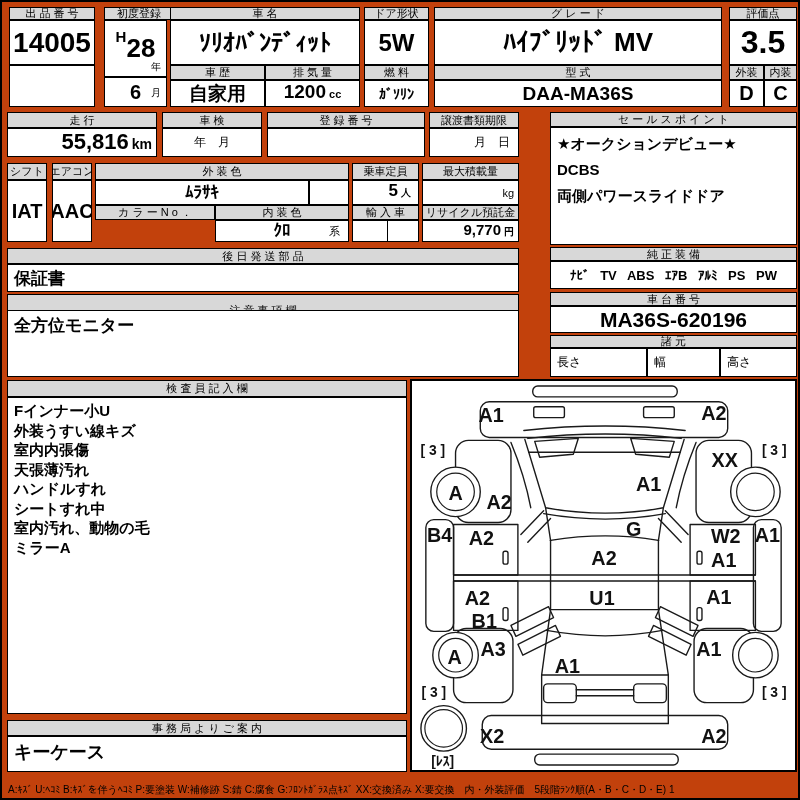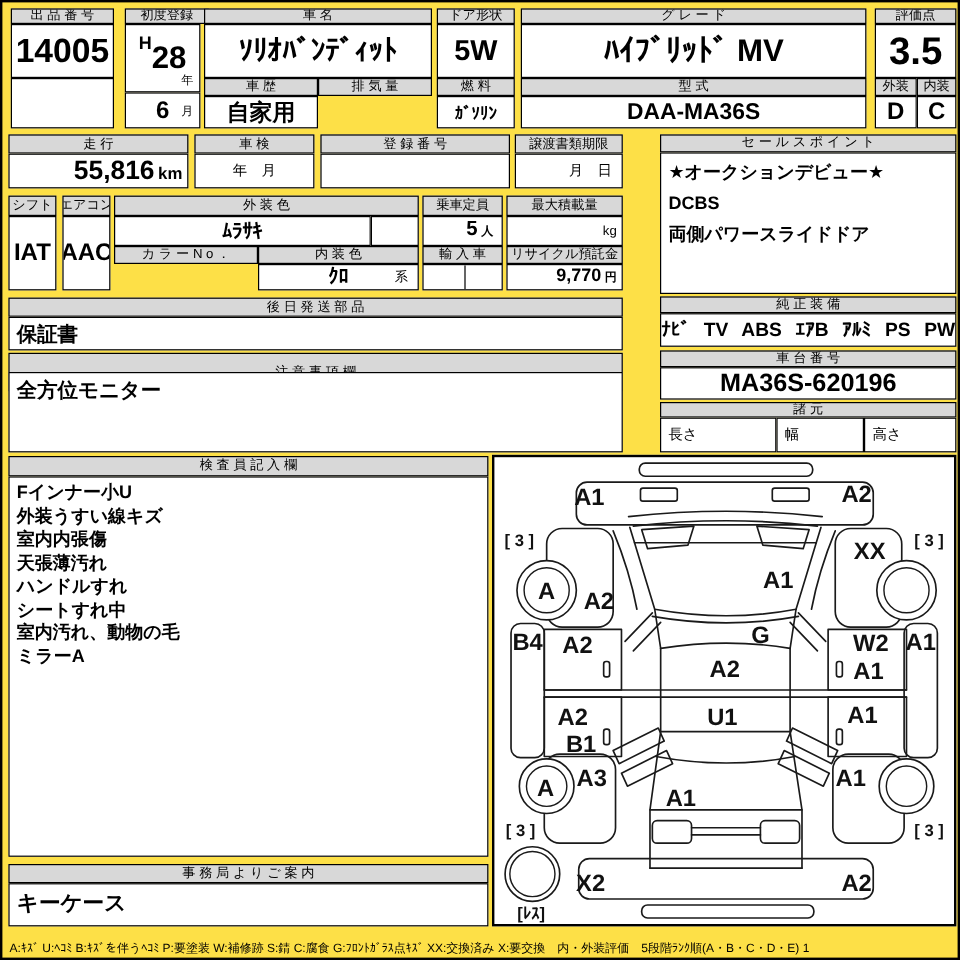--- a/index.html
+++ b/index.html
@@ -1,36 +1,36 @@
 <!DOCTYPE html>
 <html><head>
 <meta charset="utf-8">
 <style>
   html,body{margin:0;padding:0;background:#fff;}
   body{width:800px;height:800px;font-family:"Liberation Sans","DejaVu Sans",sans-serif;color:#000;}
-  .sheet{position:relative;width:800px;height:800px;background:#fde047;border:2px solid #000;box-sizing:border-box;overflow:hidden;}
+  .sheet{position:relative;width:800px;height:800px;background:#c2410c;border:2px solid #000;box-sizing:border-box;overflow:hidden;}
   .cell{position:absolute;box-sizing:border-box;border:1px solid #000;background:#fff;display:flex;align-items:center;justify-content:center;white-space:nowrap;overflow:hidden;}
   .hdr{background:#d8d8d8;font-size:11px;line-height:1;}
   .v{font-weight:bold;}
   .tl{flex-direction:column;align-items:flex-start;justify-content:flex-start;padding:3px 6px;}
   .left{justify-content:flex-start;padding-left:6px;}
   .right{justify-content:flex-end;padding-right:4px;}
   .base{align-items:baseline;}
   .fs30{font-size:32px;} .fs28{font-size:28px;} .fs26{font-size:26px;} .fs24{font-size:24px;}
   .fs22{font-size:22px;} .fs20{font-size:20px;} .fs19{font-size:19px;} .fs17{font-size:17px;} .fs15{font-size:15px;} .fs14{font-size:14px;} .fs12{font-size:12px;} .fs11{font-size:11px;}
   .unit{font-size:11px;font-weight:bold;margin-left:3px;}
   .unit-sm{font-size:10px;font-weight:bold;margin-left:3px;}
   .era{font-size:15px;font-weight:bold;align-self:flex-start;margin-top:7px;}
   .yr{font-size:26px;font-weight:bold;}
   .corner-unit{position:absolute;right:5px;bottom:2px;font-size:10px;font-weight:normal;}
   .suffix-right{position:absolute;right:8px;top:50%;transform:translateY(-50%);font-size:11px;font-weight:normal;}
   .import-divider{position:absolute;left:52%;top:0;bottom:0;border-left:1px solid #000;}
   .lines-box .line{font-weight:bold;font-size:15px;line-height:19.5px;}
   .sales-box .line{font-weight:bold;font-size:15px;line-height:26px;}
-  .equip-row{word-spacing:7px;font-size:16px;}
+  .equip-row{word-spacing:7px;font-size:13px;}
   .spec-lbl{justify-content:flex-start;padding-left:6px;font-size:12px;}
   .footer{position:absolute;left:6px;top:781px;width:790px;font-size:10px;white-space:nowrap;letter-spacing:0;}
   .diagram-box{position:absolute;left:408px;top:377px;width:387px;height:393px;border:2px solid #000;box-sizing:border-box;background:#fff;}
   .dlabel{font-family:"Liberation Sans","DejaVu Sans",sans-serif;font-size:20px;font-weight:bold;text-anchor:middle;dominant-baseline:central;fill:#111;}
   .dlabel.small{font-size:14px;}
 </style>
 </head>
 <body>
 
 <div class="sheet">
@@ -48,20 +48,24 @@
   <div class="cell v" style="left:102px;top:75px;width:63px;height:30px">
     <span class="yr" style="font-size:20px">6</span>
     <span class="corner-unit" style="bottom:6px">月</span>
   </div>
 
   <div class="cell hdr" style="left:168px;top:5px;width:190px;height:13px">車 名</div>
   <div class="cell v fs24" style="left:168px;top:18px;width:190px;height:45px">ｿﾘｵﾊﾞﾝﾃﾞｨｯﾄ</div>
   <div class="cell hdr" style="left:168px;top:63px;width:95px;height:15px">車 歴</div>
   <div class="cell v fs19" style="left:168px;top:78px;width:95px;height:27px">自家用</div>
   <div class="cell hdr" style="left:263px;top:63px;width:95px;height:15px">排 気 量</div>
+  <div class="cell v fs19 base" style="left:263px;top:78px;width:95px;height:27px">
+    <span>1200</span>
+    <span class="unit">cc</span>
+  </div>
 
   <div class="cell hdr" style="left:362px;top:5px;width:65px;height:13px">ドア形状</div>
   <div class="cell v fs24" style="left:362px;top:18px;width:65px;height:45px">5W</div>
   <div class="cell hdr" style="left:362px;top:63px;width:65px;height:15px">燃 料</div>
   <div class="cell v fs14" style="left:362px;top:78px;width:65px;height:27px">ｶﾞｿﾘﾝ</div>
 
   <div class="cell hdr" style="left:432px;top:5px;width:288px;height:13px">グ レ ー ド</div>
   <div class="cell v fs26" style="left:432px;top:18px;width:288px;height:45px">ﾊｲﾌﾞﾘｯﾄﾞ MV</div>
   <div class="cell hdr" style="left:432px;top:63px;width:288px;height:15px">型 式</div>
   <div class="cell v fs19" style="left:432px;top:78px;width:288px;height:27px">DAA-MA36S</div>

